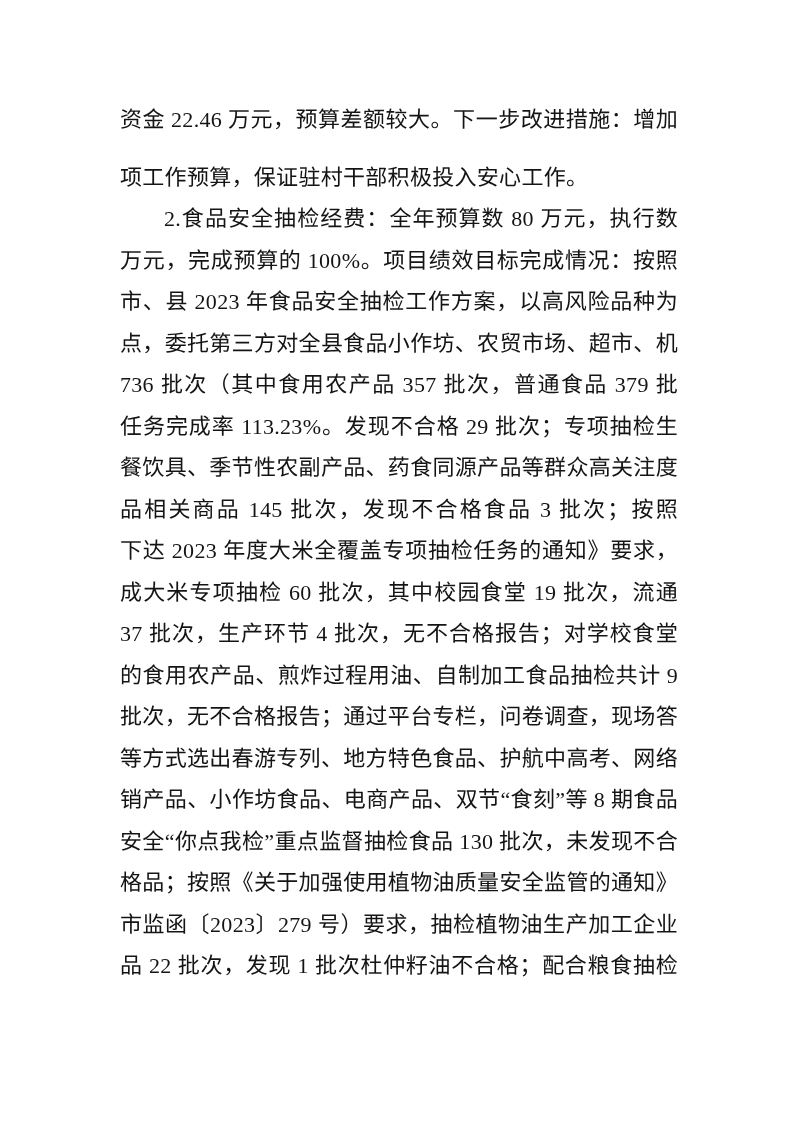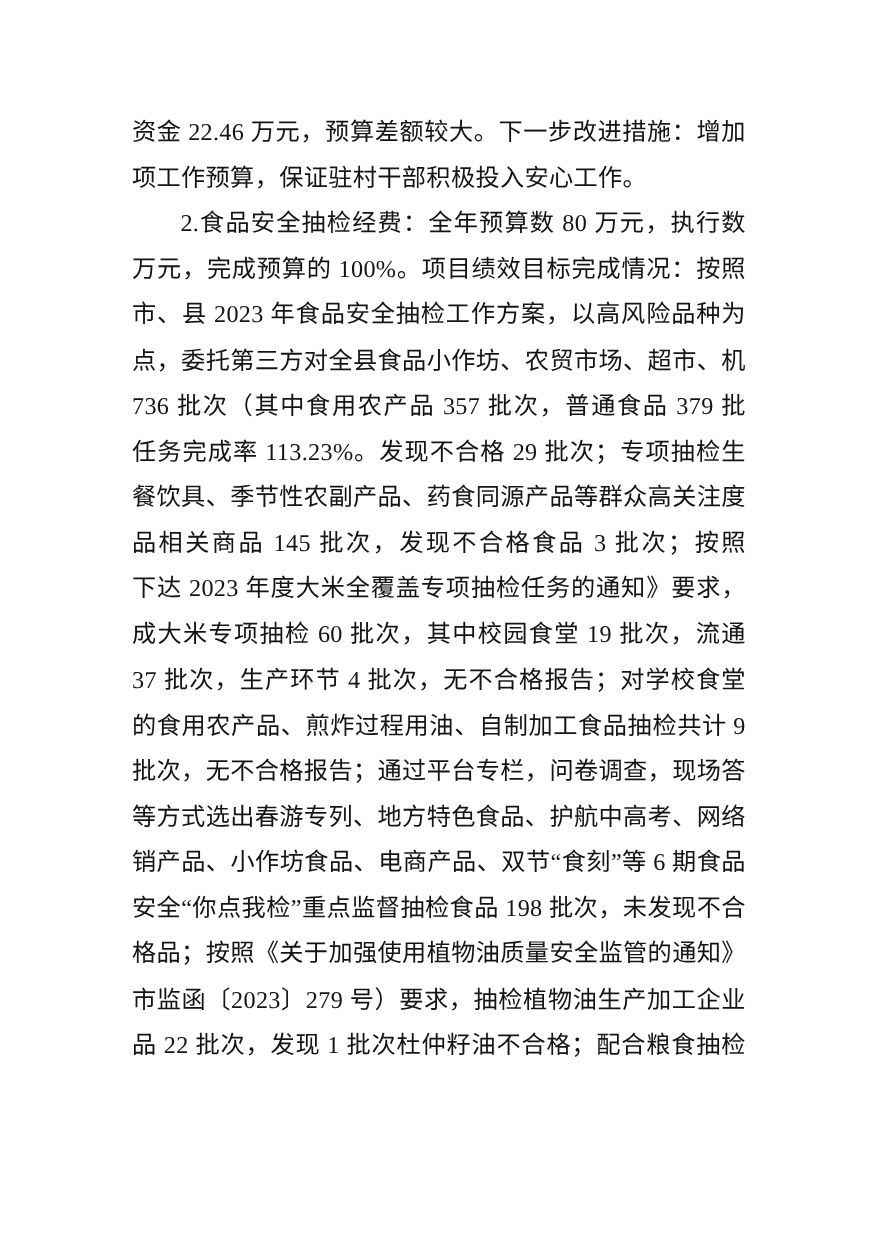--- a/index.html
+++ b/index.html
@@ -31,20 +31,21 @@
     text-align: justify;
     letter-spacing: 0.3px;
   }
   .line.justify {
     text-align-last: justify;
     -moz-text-align-last: justify;
   }
   .line.no-justify {
     text-align: left;
     text-align-last: left;
+    margin-top: 16px;
   }
   .line.indent {
     text-indent: 44px;
   }
 </style>
 </head>
 <body>
 
 <div class="page">
   <div class="text-body">
@@ -57,19 +58,19 @@
       <div class="line justify">736 批次（其中食用农产品 357 批次，普通食品 379 批次），</div>
       <div class="line justify">任务完成率 113.23%。发现不合格 29 批次；专项抽检生湿面、</div>
       <div class="line justify">餐饮具、季节性农副产品、药食同源产品等群众高关注度食</div>
       <div class="line justify">品相关商品 145 批次，发现不合格食品 3 批次；按照《关于</div>
       <div class="line justify">下达 2023 年度大米全覆盖专项抽检任务的通知》要求，完</div>
       <div class="line justify">成大米专项抽检 60 批次，其中校园食堂 19 批次，流通环节</div>
       <div class="line justify">37 批次，生产环节 4 批次，无不合格报告；对学校食堂使用</div>
       <div class="line justify">的食用农产品、煎炸过程用油、自制加工食品抽检共计 97</div>
       <div class="line justify">批次，无不合格报告；通过平台专栏，问卷调查，现场答疑</div>
       <div class="line justify">等方式选出春游专列、地方特色食品、护航中高考、网络热</div>
-      <div class="line justify">销产品、小作坊食品、电商产品、双节“食刻”等 6 期食品</div>
-      <div class="line justify">安全“你点我检”重点监督抽检食品 198 批次，未发现不合</div>
+      <div class="line justify">销产品、小作坊食品、电商产品、双节“食刻”等 8 期食品</div>
+      <div class="line justify">安全“你点我检”重点监督抽检食品 130 批次，未发现不合</div>
       <div class="line justify">格品；按照《关于加强使用植物油质量安全监管的通知》（汉</div>
       <div class="line justify">市监函〔2023〕279 号）要求，抽检植物油生产加工企业产</div>
       <div class="line justify">品 22 批次，发现 1 批次杜仲籽油不合格；配合粮食抽检 4</div>
     </div>
 </div>
 
 </body></html>

